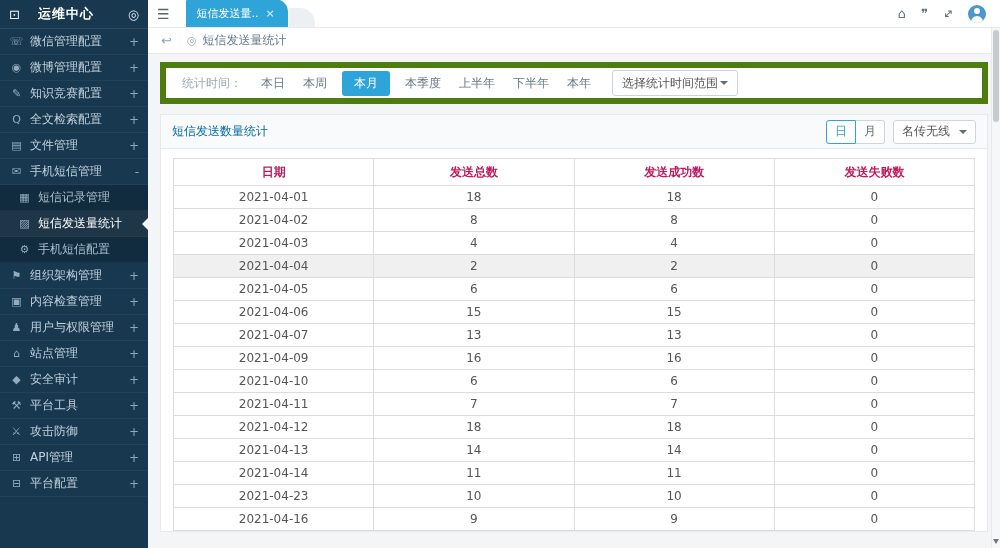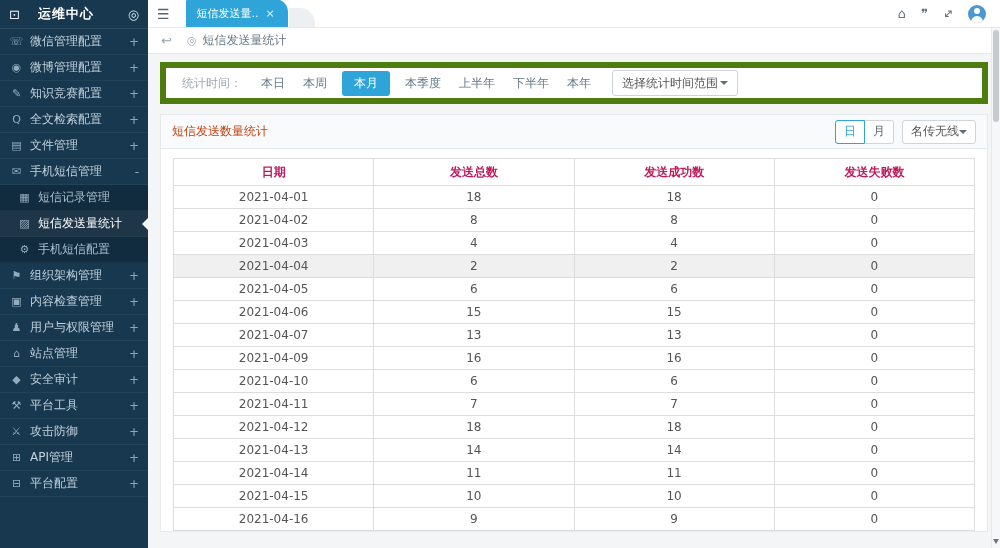--- a/index.html
+++ b/index.html
@@ -59,28 +59,28 @@
   .filter-opt.selected{background:#2fa4d9;color:#fff;padding:4px 12px;border-radius:3px;margin:0 6px;}
   .range-btn{display:flex;align-items:center;gap:2px;border:1px solid #ccd4da;background:#fff;
     color:#555;height:26px;padding:0 9px;border-radius:3px;margin-left:12px;cursor:pointer;
     font-size:12px;font-family:inherit;white-space:nowrap;}
   .caret{width:0;height:0;border:4px solid transparent;border-top-color:#5f6f7d;margin-top:4px;}
   .range-text{color:#697a86;margin-left:15px;white-space:nowrap;}
 
   .table-panel{background:#fff;border:1px solid #e7eaec;}
   .panel-header{height:34px;background:#f9fafb;border-bottom:1px solid #e7eaec;display:flex;
     align-items:center;padding:0 11px;}
-  .panel-title{color:#c2410c;}
+  .panel-title{color:#0369a1;}
   .seg{display:flex;margin-left:auto;}
   .btn-sm{height:24px;min-width:27px;padding:0 8px;border:1px solid #cfd6db;background:#fff;
     color:#5a6b77;font-size:12px;font-family:inherit;cursor:pointer;}
   .seg .btn-sm:first-child{border-radius:3px 0 0 3px;}
   .seg .btn-sm:last-child{border-radius:0 3px 3px 0;border-left:none;}
   .btn-sm.active{color:#2fa4d9;border-color:#2fa4d9;position:relative;z-index:1;border-left:1px solid #2fa4d9;}
-  .channel-select{display:flex;align-items:center;height:24px;border:1px solid #cfd6db;
+  .channel-select{display:flex;align-items:center;gap:9px;height:24px;border:1px solid #cfd6db;
     background:#fff;color:#555;padding:0 8px;border-radius:3px;margin-left:8px;cursor:pointer;
     font-size:12px;font-family:inherit;}
 
   .table-wrap{padding:9px 12px 0 12px;}
   table{width:100%;border-collapse:collapse;table-layout:fixed;}
   th,td{border:1px solid #ddd;text-align:center;overflow:hidden;white-space:nowrap;}
   th{height:27px;color:#be185d;font-weight:bold;font-size:12px;}
   td{height:23px;color:#555;font-size:12px;}
   tr.hl td{background:#f0f0f0;}
 
@@ -332,21 +332,21 @@
                   <td>14</td>
                   <td>0</td>
                 </tr>
                 <tr>
                   <td>2021-04-14</td>
                   <td>11</td>
                   <td>11</td>
                   <td>0</td>
                 </tr>
                 <tr>
-                  <td>2021-04-15</td>
+                  <td>2021-04-23</td>
                   <td>10</td>
                   <td>10</td>
                   <td>0</td>
                 </tr>
                 <tr>
                   <td>2021-04-16</td>
                   <td>9</td>
                   <td>9</td>
                   <td>0</td>
                 </tr>

